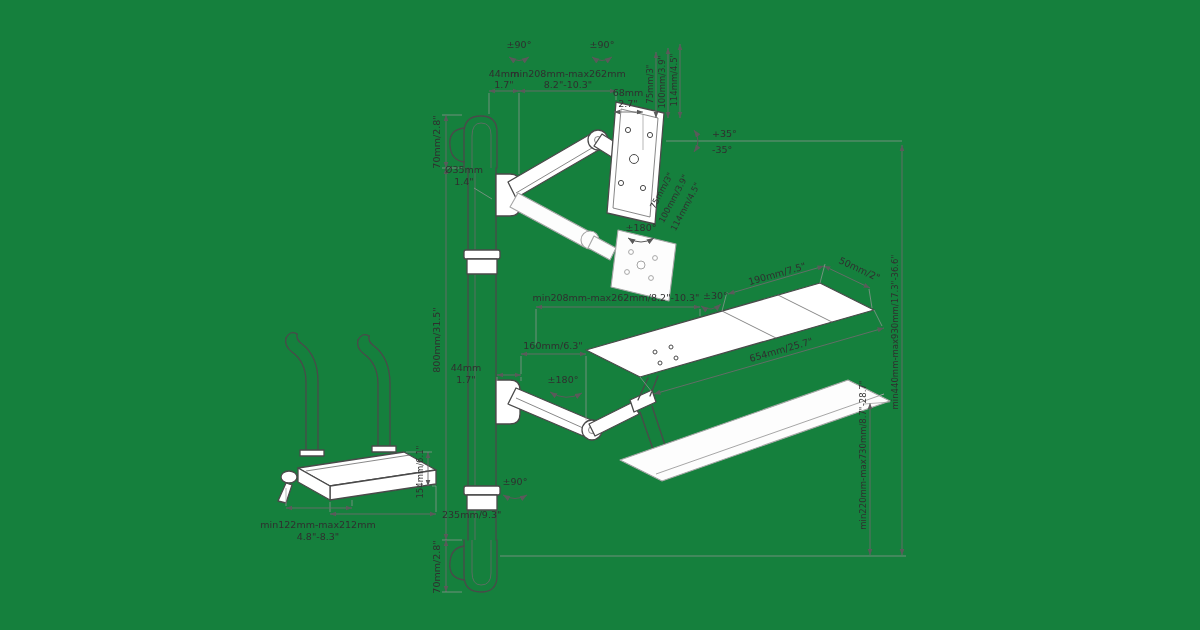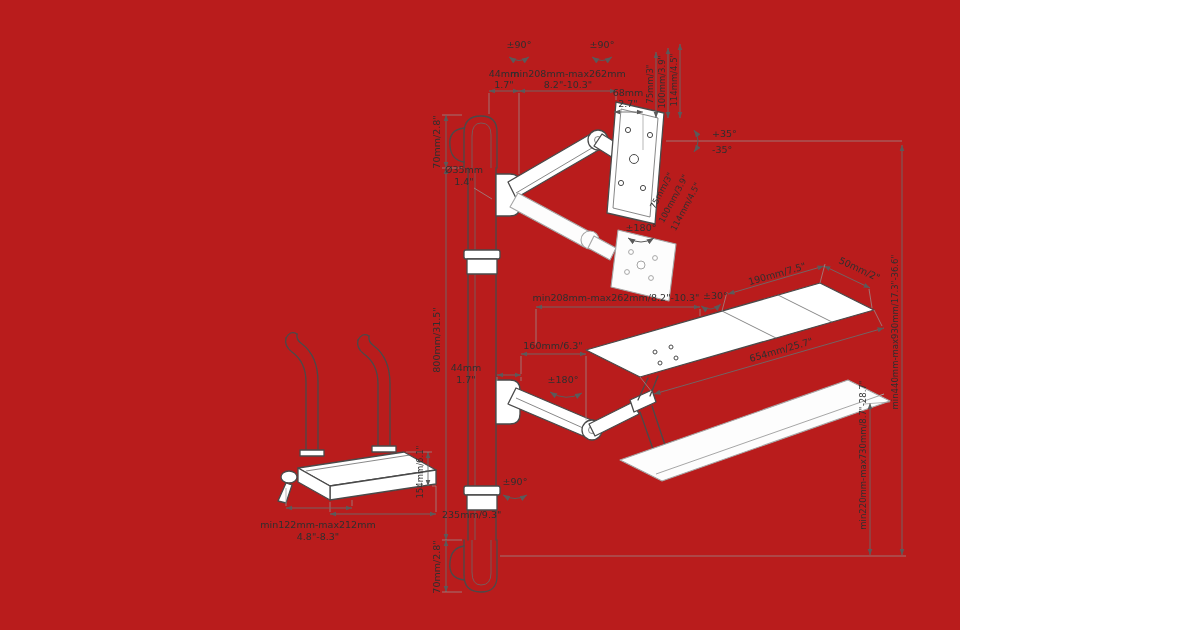--- a/index.html
+++ b/index.html
@@ -1,16 +1,16 @@
 <!DOCTYPE html>
 <html><head>
 <meta charset="utf-8">
 <style>
   html,body{margin:0;padding:0;background:#fff;}
-  .canvas{position:relative;width:960px;height:630px;background:#b91c1c;overflow:hidden;
+  .canvas{position:relative;width:1200px;height:630px;background:#15803d;overflow:hidden;
           font-family:"DejaVu Sans", sans-serif;}
   svg{display:block;}
   .outline{fill:none;stroke:#4a4a4a;stroke-width:1.3;stroke-linejoin:round;stroke-linecap:round;}
   .solidw{fill:#ffffff;stroke:#4a4a4a;stroke-width:1.3;stroke-linejoin:round;}
   .inner{fill:none;stroke:#6a6a6a;stroke-width:0.8;}
   .ghost{fill:#fdfdfd;stroke:#a6a6a6;stroke-width:1.1;stroke-linejoin:round;}
   .ghostln{fill:none;stroke:#a6a6a6;stroke-width:1;}
   .dim{fill:none;stroke:#6b6b6b;stroke-width:0.9;}
   .ext{fill:none;stroke:#9a9a9a;stroke-width:0.7;}
   .arc{fill:none;stroke:#5a5a5a;stroke-width:1;}

